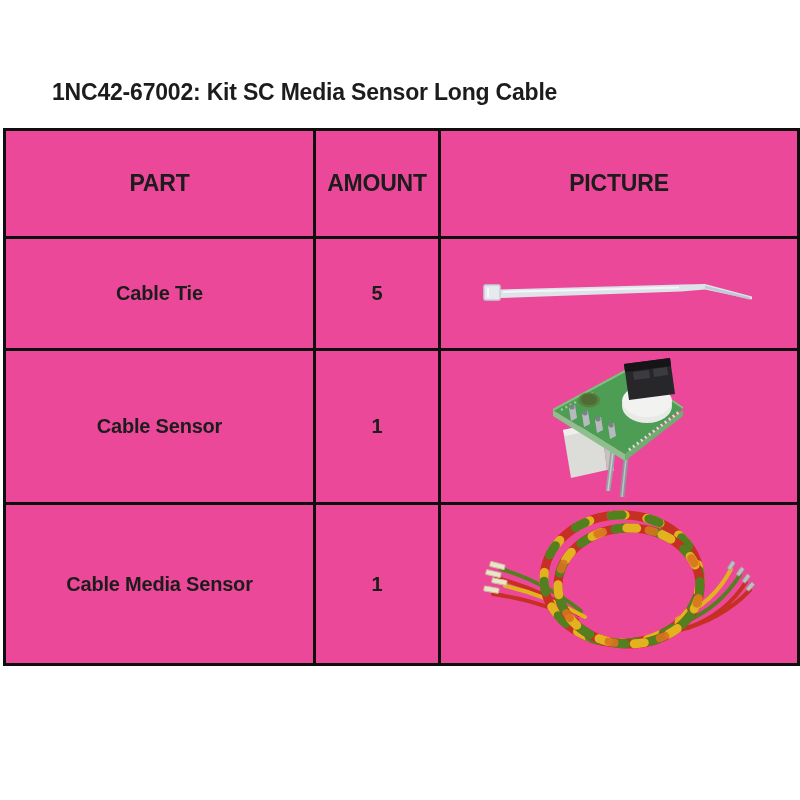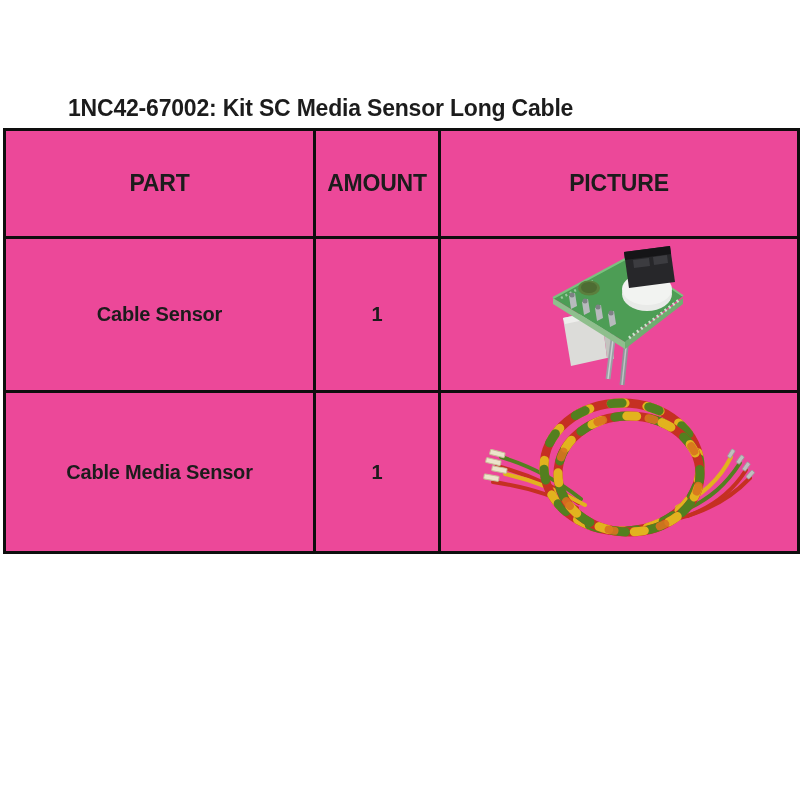--- a/index.html
+++ b/index.html
@@ -2,21 +2,21 @@
 <html><head>
 <meta charset="utf-8">
 <style>
   html,body { margin:0; padding:0; }
   body {
     width:800px; height:800px; background:#ffffff; position:relative;
     font-family:"Liberation Sans", sans-serif; color:#1c1c1c;
     overflow:hidden;
   }
   .title {
-    position:absolute; left:52px; top:79px; margin:16px;
+    position:absolute; left:52px; top:79px; margin:0;
     font-size:23px; font-weight:700; letter-spacing:-0.2px; white-space:nowrap;
   }
   table.kit-table {
     position:absolute; left:3px; top:128px; width:794px;
     border-collapse:collapse; table-layout:fixed;
   }
   .kit-table th, .kit-table td {
     border:3px solid #0e0e0e; background:#ec4899;
     text-align:center; vertical-align:middle; padding:0;
   }
@@ -47,20 +47,33 @@
     </colgroup>
     <thead>
       <tr class="header-row">
         <th>PART</th>
         <th>AMOUNT</th>
         <th>PICTURE</th>
       </tr>
     </thead>
     <tbody>
 
+      <tr class="row-cable-tie">
+        <td class="part-cell">Cable Tie</td>
+        <td class="amount-cell">5</td>
+        <td class="picture-cell">
+          <svg width="276" height="36" viewBox="0 0 276 36" xmlns="http://www.w3.org/2000/svg">
+            <path d="M19,13.5 L200,8.5 L224,8 L271,20.5 L271,23.5 L224,13.5 L200,15.5 L19,22 Z" fill="#dde3e9"></path>
+            <path d="M22,16 L198,11.5" stroke="#f3f6f8" stroke-width="2" fill="none"></path>
+            <path d="M224,11 L269,22.5" stroke="#b6c5d1" stroke-width="2.5" fill="none" opacity="0.85"></path>
+            <rect x="3" y="9" width="16" height="15" rx="1.5" fill="#e6eaee" stroke="#c6ced5" stroke-width="1.5"></rect>
+            <line x1="7" y1="12" x2="7" y2="21" stroke="#f6f8fa" stroke-width="2"></line>
+          </svg>
+        </td>
+      </tr>
 
       <tr class="row-media-sensor">
         <td class="part-cell">Cable Sensor</td>
         <td class="amount-cell">1</td>
         <td class="picture-cell">
           <svg width="140" height="146" viewBox="0 0 140 146" xmlns="http://www.w3.org/2000/svg">
 
             <polygon points="14,76 52,68 58,116 22,124" fill="#dcdcd9"></polygon>
             <polygon points="52,68 59,71 65,117 58,116" fill="#c3c3bf"></polygon>
             <polygon points="14,76 52,68 54,74 16,82" fill="#eeeeec"></polygon>

